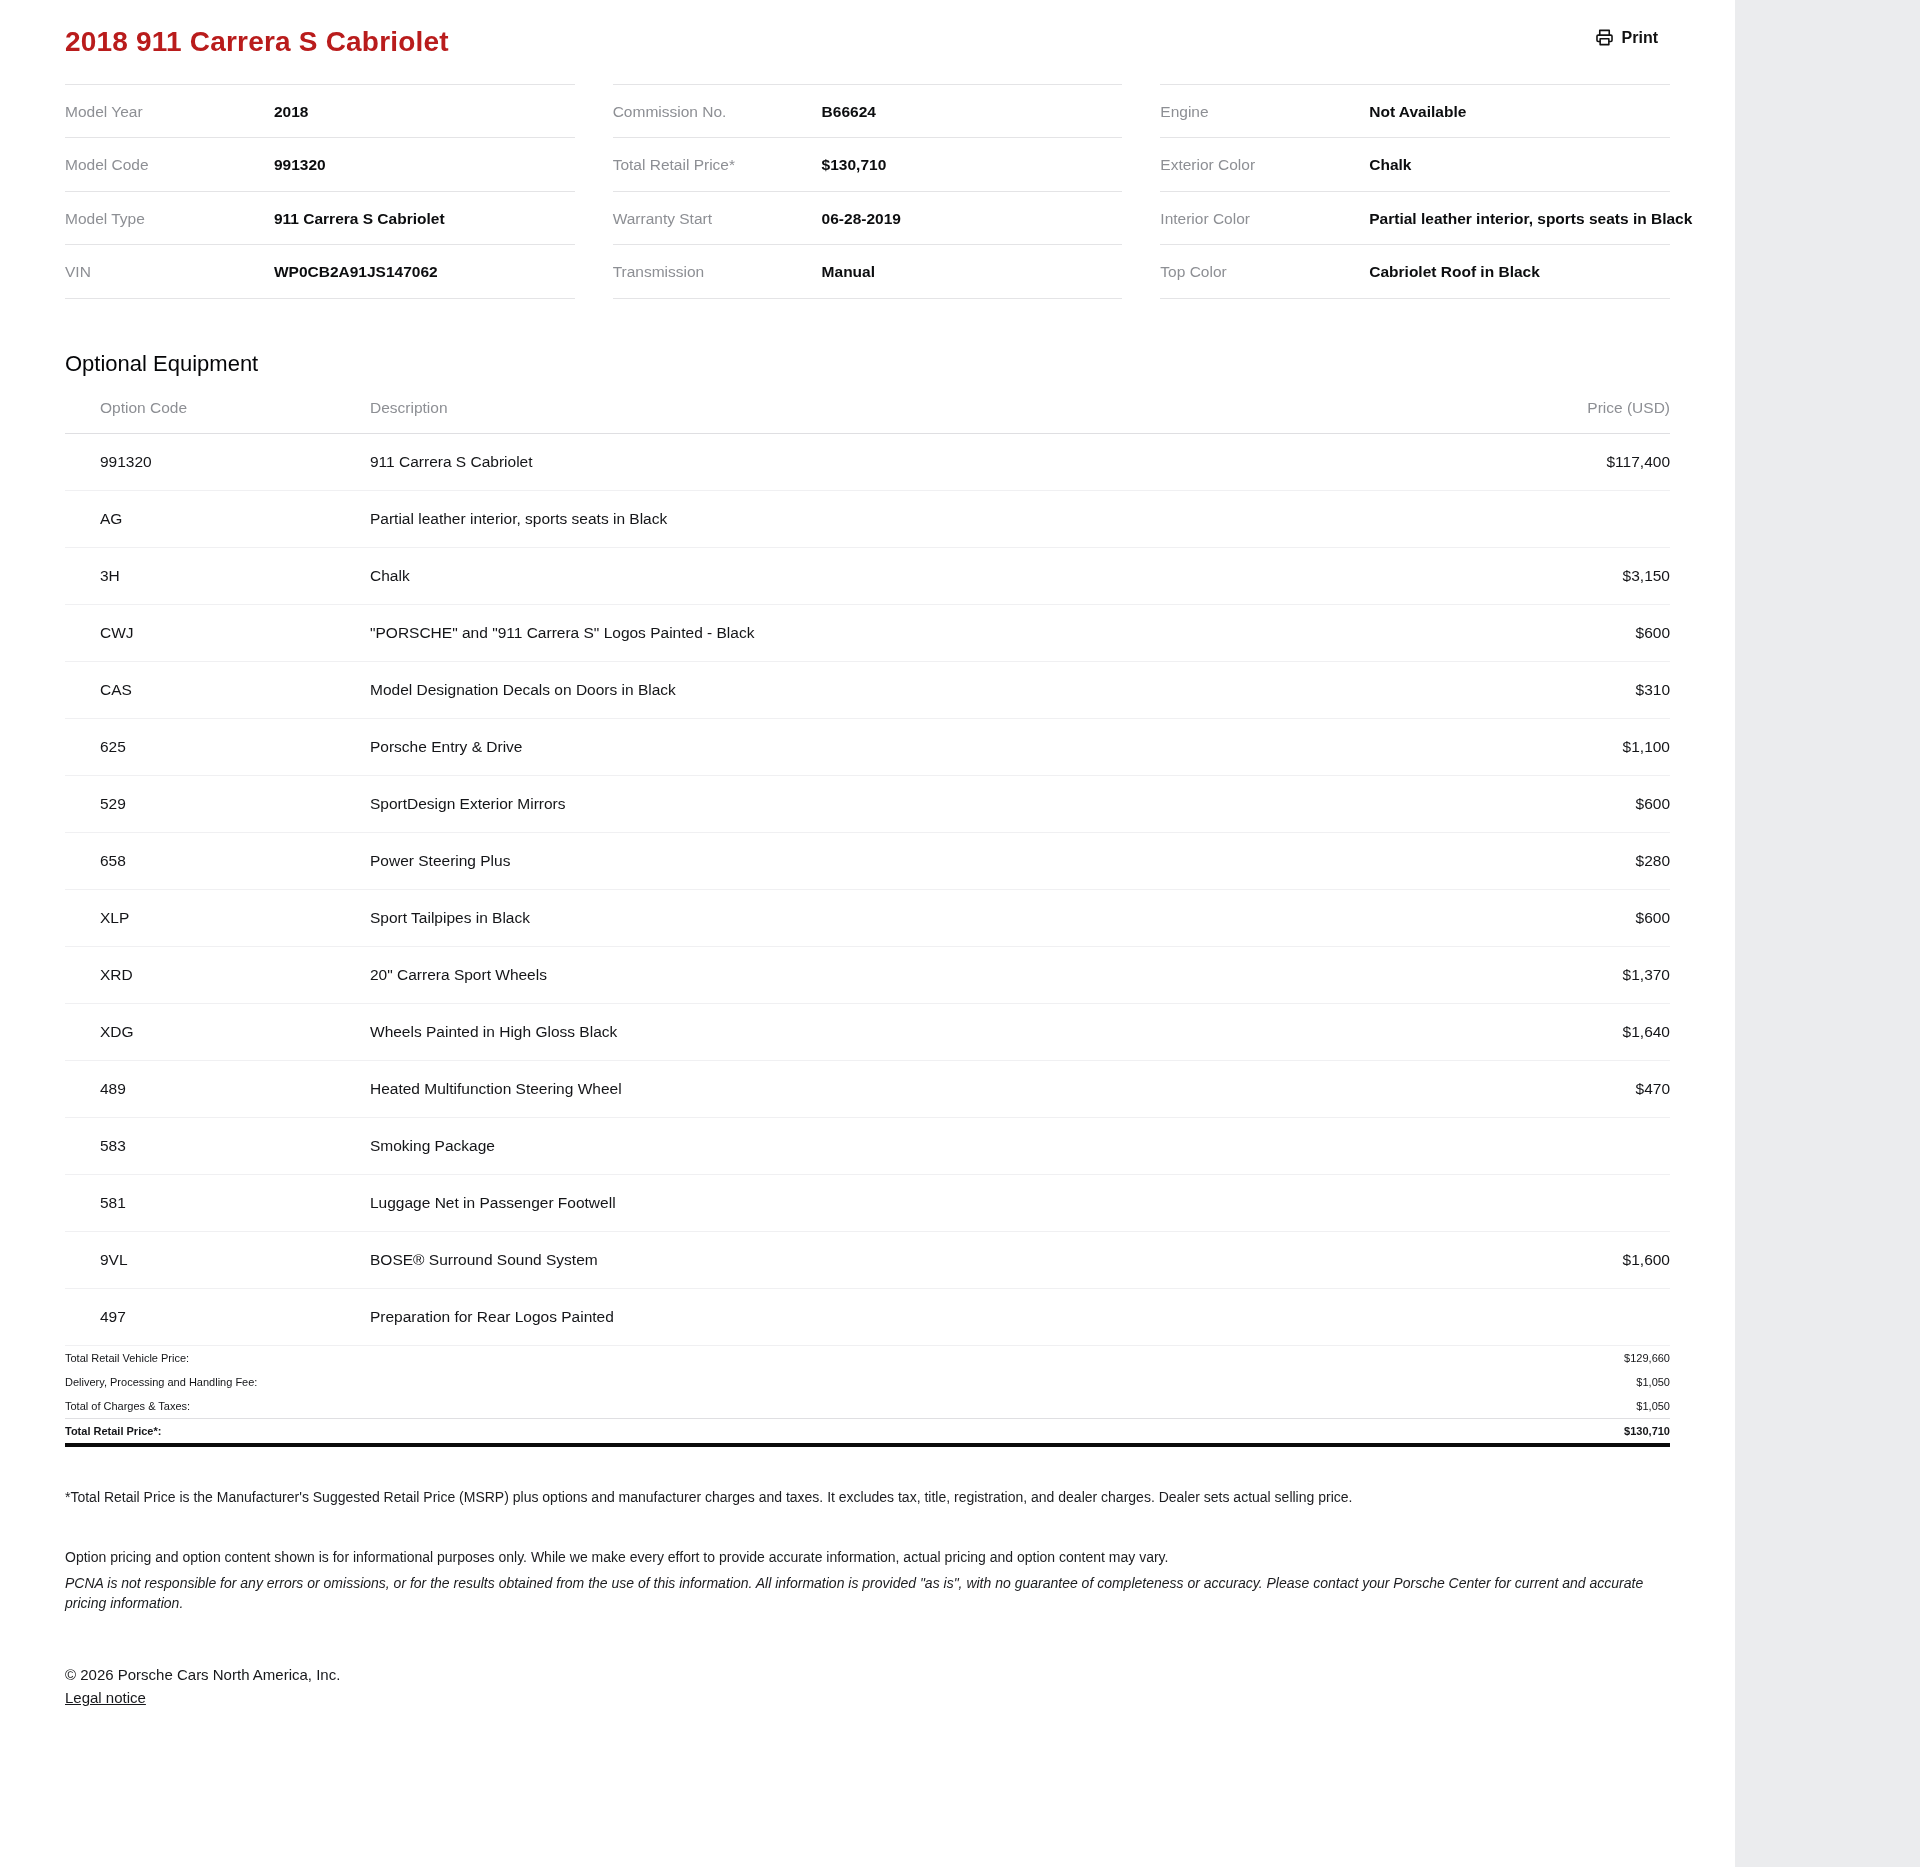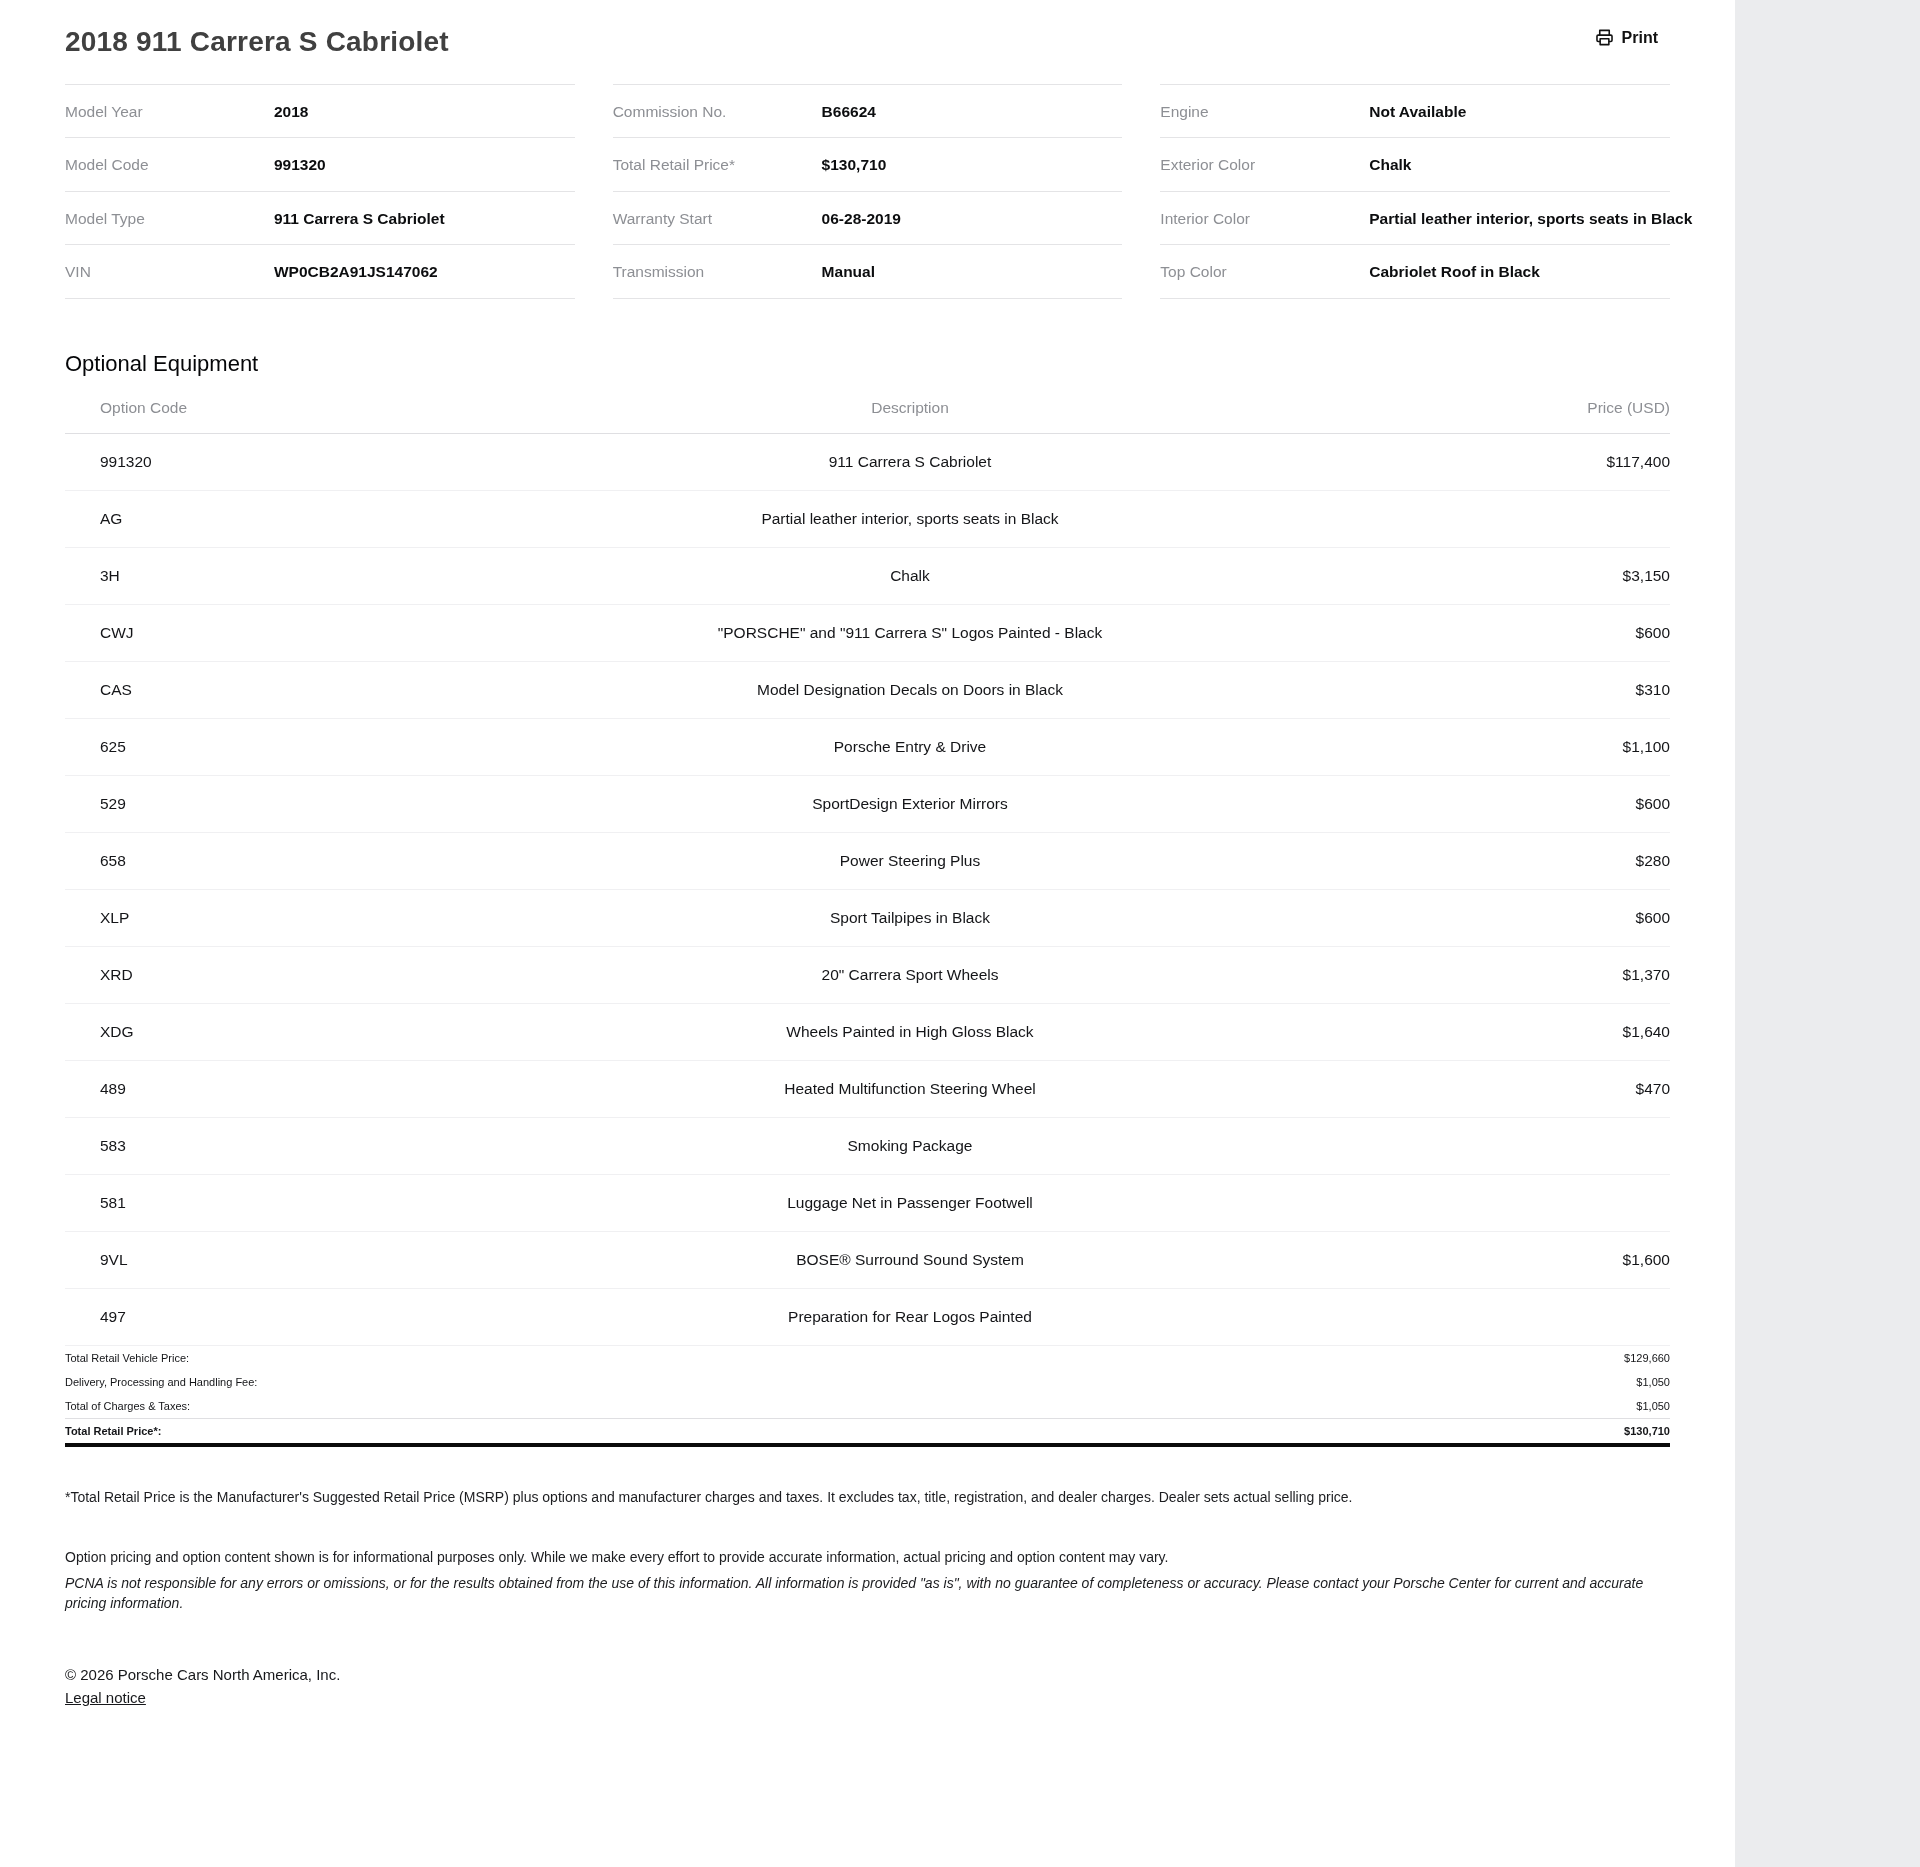--- a/index.html
+++ b/index.html
@@ -4,40 +4,40 @@
 <style>
   * { margin: 0; padding: 0; box-sizing: border-box; }
   html, body { background: #ebecee; font-family: "Liberation Sans", sans-serif; }
   body { width: 1920px; min-height: 1867px; }
   .sheet {
     width: 1735px; min-height: 1867px; background: #ffffff;
     padding: 26px 65px 40px 65px;
   }
   
   .top-bar { display: flex; justify-content: space-between; align-items: flex-start; }
-  .page-title { font-size: 28px; font-weight: 700; color: #404040; letter-spacing: .2px; }
+  .page-title { font-size: 28px; font-weight: 700; color: #b91c1c; letter-spacing: .2px; }
   .print-btn {
     display: flex; align-items: center; gap: 8px; margin-top: 2px; margin-right: 12px;
     background: none; border: none; cursor: pointer;
     font-family: "Liberation Sans", sans-serif; font-size: 16px; font-weight: 600; color: #121212;
   }
   .print-btn svg { display: block; }
   
   .details { display: grid; grid-template-columns: 1fr 1fr 1fr; column-gap: 38px; margin-top: 26px; }
   .detail-col { border-top: 1px solid #e4e4e6; }
   .detail-row { display: flex; align-items: center; padding: 17px 0 16px 0; border-bottom: 1px solid #e4e4e6; font-size: 15.5px; line-height: 1.25; }
   .detail-label { width: 41%; color: #8d8f94; flex-shrink: 0; }
   .detail-value { flex: 1; font-weight: 700; color: #0c0d0f; white-space: nowrap; }
   
   .section-title { margin-top: 52px; font-size: 22px; font-weight: 400; color: #050608; }
   .eq-head, .eq-row { display: flex; align-items: center; }
   .eq-head { padding: 22px 0 16px 35px; color: #8d8f94; font-size: 15.5px; border-bottom: 1px solid #dfdfe2; }
   .eq-row { padding: 19px 0 19px 35px; font-size: 15.5px; color: #141518; border-bottom: 1px solid #f0f0f2; min-height: 57px; }
   .eq-code { width: 270px; flex-shrink: 0; }
-  .eq-desc { flex: 1; text-align: center; }
+  .eq-desc { flex: 1; }
   .eq-price { width: 220px; text-align: right; flex-shrink: 0; }
   
   .totals { border-bottom: 4px solid #0a0a0a; }
   .tot-row { display: flex; justify-content: space-between; align-items: center; padding: 6px 0; font-size: 11px; color: #141518; }
   .tot-label { text-align: right; }
   .tot-value { width: 220px; text-align: right; }
   .tot-final { border-top: 1px solid #dfdfe2; font-weight: 700; }
   
   .footnote-1 { margin-top: 40px; font-size: 14px; color: #1c1d20; line-height: 1.45; }
   .footnote-2 { margin-top: 40px; font-size: 14px; color: #1c1d20; line-height: 1.45; }

